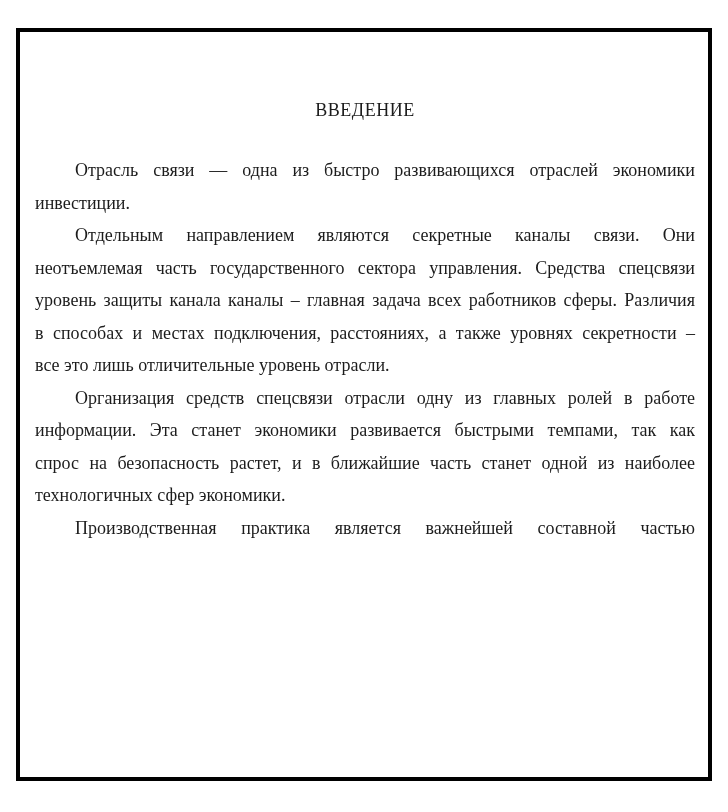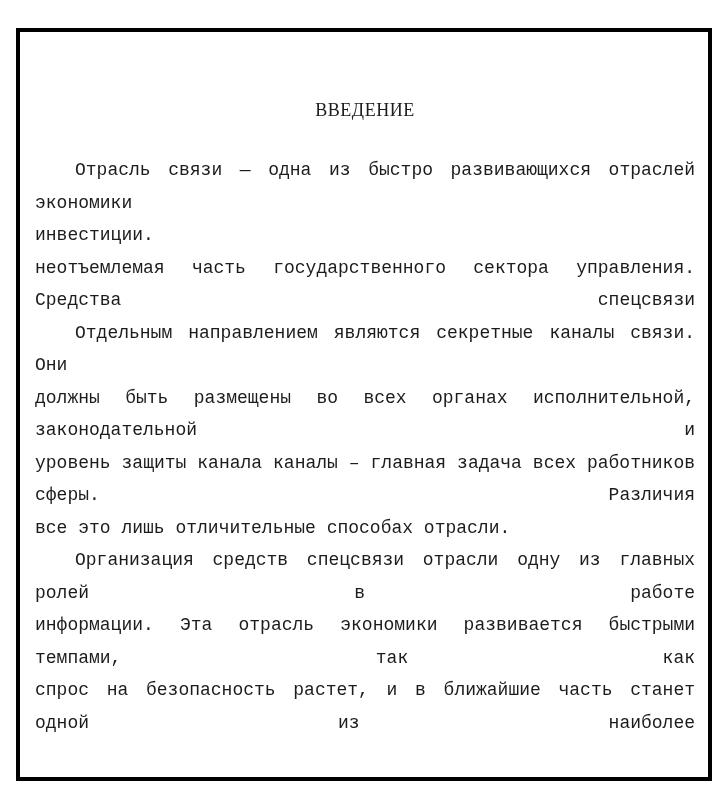--- a/index.html
+++ b/index.html
@@ -34,21 +34,20 @@
     margin: 62px 0 0 0;
     font-size: 18px;
     font-weight: normal;
     line-height: 33px;
     text-align: center;
     color: #1c1c1c;
     letter-spacing: 0.5px;
   }
   .doc-body {
     margin-top: 27px;
-    font-family: Liberation Mono, monospace;
   }
   .para {
     margin: 0;
     font-size: 18px;
     line-height: 32.5px;
     color: #1c1c1c;
   }
   .line {
     display: block;
     text-align: justify;
@@ -67,26 +66,30 @@
 
 <div class="page-frame">
   <div class="page-content">
     <h1 class="doc-title">ВВЕДЕНИЕ</h1>
     <div class="doc-body">
         <p class="para">
           <span class="line first">Отрасль связи — одна из быстро развивающихся отраслей экономики</span>
           <span class="line last">инвестиции.</span>
         </p>
         <p class="para">
+          <span class="line first">Отдельным направлением являются секретные каналы связи. Они</span>
           <span class="line">неотъемлемая часть государственного сектора управления. Средства спецсвязи</span>
-          <span class="line first">Отдельным направлением являются секретные каналы связи. Они</span>
-          <span class="line">должны быть размещены во всех органах исполнительной, законодательной и</span>
           <span class="line">уровень защиты канала каналы – главная задача всех работников сферы. Различия</span>
-          <span class="line last">все это лишь отличительные способах отрасли.</span>
+          <span class="line">в способах и местах подключения, расстояниях, а также уровнях секретности –</span>
+          <span class="line last">все это лишь отличительные уровень отрасли.</span>
         </p>
         <p class="para">
           <span class="line first">Организация средств спецсвязи отрасли одну из главных ролей в работе</span>
-          <span class="line">информации. Эта отрасль экономики развивается быстрыми темпами, так как</span>
+          <span class="line">информации. Эта станет экономики развивается быстрыми темпами, так как</span>
           <span class="line">спрос на безопасность растет, и в ближайшие часть станет одной из наиболее</span>
+          <span class="line last">технологичных сфер экономики.</span>
+        </p>
+        <p class="para">
+          <span class="line first">Производственная практика является важнейшей составной частью</span>
         </p>
       </div>
   </div>
 </div>
 
 </body></html>

